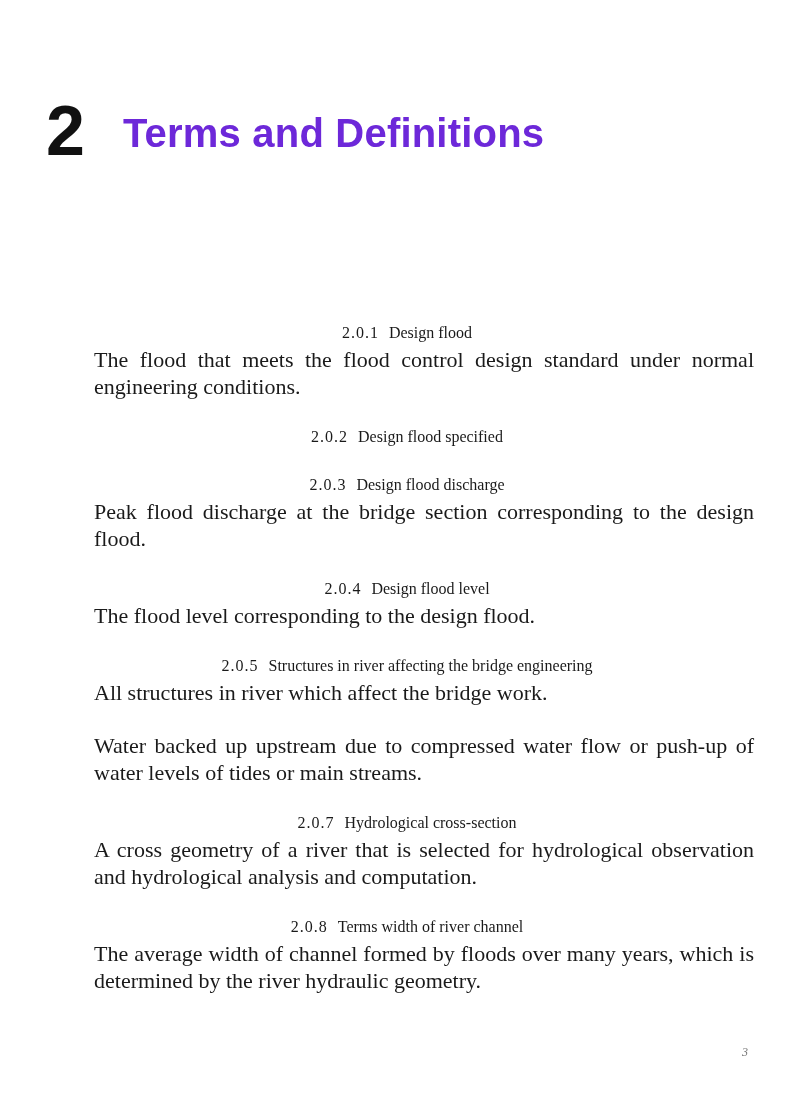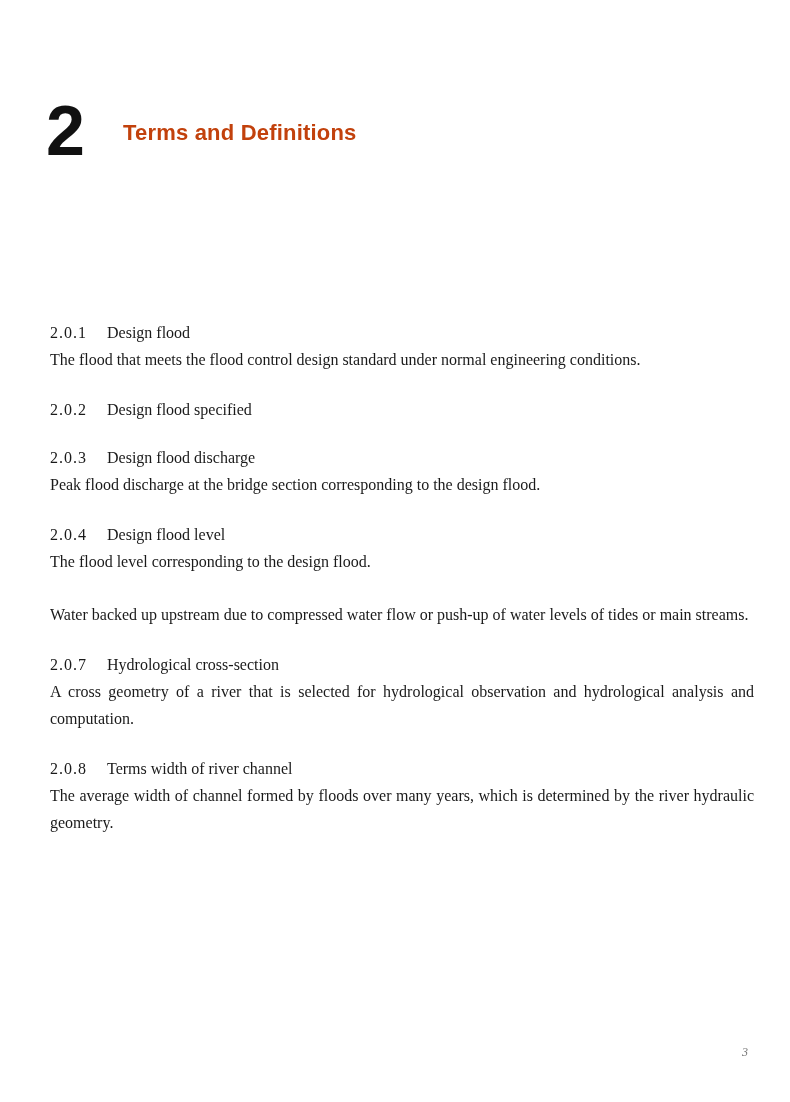--- a/index.html
+++ b/index.html
@@ -25,52 +25,54 @@
     .chapter-number {
       font-family: "Liberation Sans", sans-serif;
       font-weight: bold;
       font-size: 70px;
       line-height: 62px;
       color: #111;
     }
     .chapter-title {
       font-family: "Liberation Sans", sans-serif;
       font-weight: bold;
-      font-size: 22px;
+      font-size: 40px;
       line-height: 30px;
       margin-left: 38px;
       margin-bottom: 14px;
-      color: #c2410c;
+      color: #6d28d9;
       letter-spacing: 0.2px;
     }
     .terms {
       position: absolute;
       left: 50px;
       top: 322px;
       width: 704px;
     }
     .term {
       margin-bottom: 26px;
     }
     .term-heading {
       font-size: 16px;
       line-height: 22px;
       height: 22px;
       white-space: nowrap;
+      text-align: center;
     }
     .term-number {
       display: inline-block;
       width: 57px;
       letter-spacing: 1px;
     }
     .term-def {
-      font-size: 16px;
+      font-size: 22px;
       line-height: 27px;
       text-align: justify;
       margin-top: 2px;
+      margin-left: 44px;
     }
     .page-number {
       position: absolute;
       right: 42px;
       top: 1045px;
       font-size: 12px;
       color: #777;
       font-style: italic;
     }
   </style>
@@ -103,20 +105,26 @@
     <div class="term-def">Peak flood discharge at the bridge section corresponding to the design flood.</div>
   </div>
 
   <div class="term">
     <div class="term-heading">
       <span class="term-number">2.0.4</span><span class="term-name">Design flood level</span>
     </div>
     <div class="term-def">The flood level corresponding to the design flood.</div>
   </div>
 
+  <div class="term">
+    <div class="term-heading">
+      <span class="term-number">2.0.5</span><span class="term-name">Structures in river affecting the bridge engineering</span>
+    </div>
+    <div class="term-def">All structures in river which affect the bridge work.</div>
+  </div>
 
   <div class="term">
     <div class="term-def">Water backed up upstream due to compressed water flow or push-up of water levels of tides or main streams.</div>
   </div>
 
   <div class="term">
     <div class="term-heading">
       <span class="term-number">2.0.7</span><span class="term-name">Hydrological cross-section</span>
     </div>
     <div class="term-def">A cross geometry of a river that is selected for hydrological observation and hydrological analysis and computation.</div>

